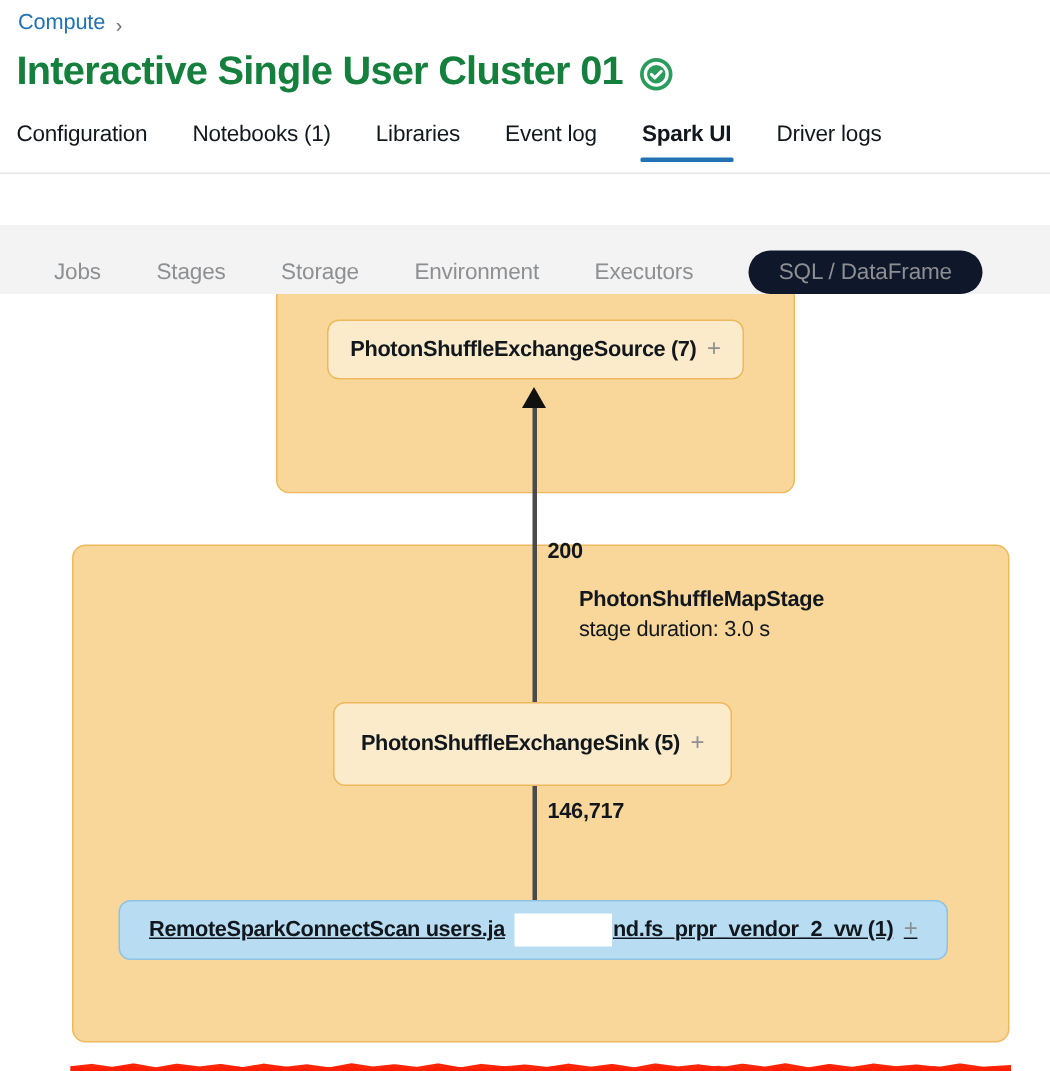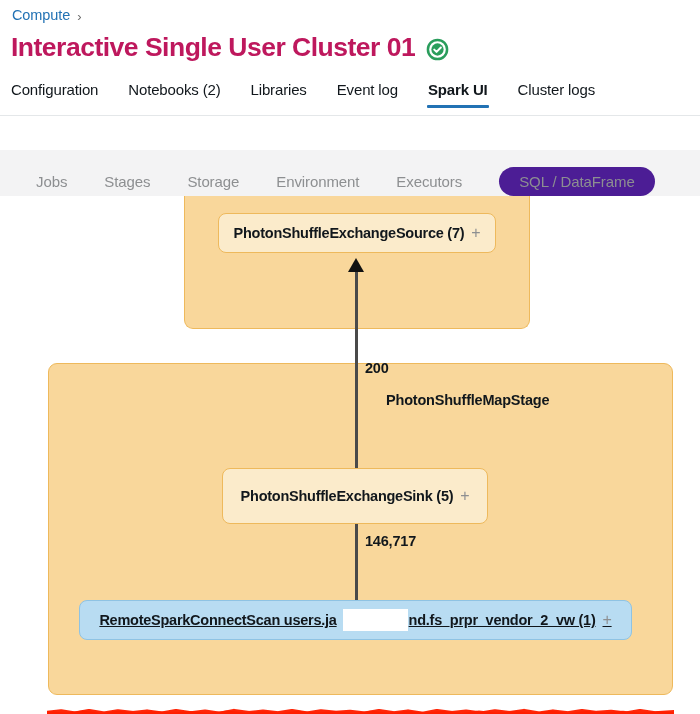--- a/index.html
+++ b/index.html
@@ -43,21 +43,21 @@
     position: absolute;
     left: 11px;
     top: 33px;
     display: flex;
     align-items: center;
     gap: 11px;
   }
   .page-title {
     font-size: 26.5px;
     font-weight: bold;
-    color: #be185d;
+    color: #15803d;
     letter-spacing: -0.5px;
     line-height: 1.1;
   }
   .status-check {
     width: 23px;
     height: 23px;
     flex: 0 0 auto;
     display: block;
     margin-top: 3px;
   }
@@ -136,21 +136,21 @@
   }
   .subnav-item {
     font-size: 15px;
     color: #8D8F91;
     margin-right: 37px;
     cursor: pointer;
     white-space: nowrap;
     letter-spacing: -0.1px;
   }
   .subnav-item.selected {
-    background: #4c1d95;
+    background: #0f172a;
     border-radius: 16px;
     padding: 6px 20px;
     margin-right: 0;
     color: #8D8F91;
   }
 
   
   .graph {
     position: absolute;
     left: 0;
@@ -309,25 +309,25 @@
   <span class="page-title">Interactive Single User Cluster 01</span>
   <svg class="status-check" viewBox="0 0 24 24">
     <circle cx="12" cy="12" r="10" fill="none" stroke="#2A9D5C" stroke-width="2.6"></circle>
     <circle cx="12" cy="12" r="6.4" fill="#2A9D5C"></circle>
     <path d="M8.6 12.1 L11 14.5 L15.5 9.9" fill="none" stroke="#ffffff" stroke-width="2.1" stroke-linecap="round" stroke-linejoin="round"></path>
   </svg>
 </div>
 
 <div class="tabbar">
   <div class="tab">Configuration</div>
-  <div class="tab">Notebooks (2)</div>
+  <div class="tab">Notebooks (1)</div>
   <div class="tab">Libraries</div>
   <div class="tab">Event log</div>
   <div class="tab active">Spark UI</div>
-  <div class="tab">Cluster logs</div>
+  <div class="tab">Driver logs</div>
 </div>
 <div class="tabbar-rule"></div>
 
 <div class="subnav-band"></div>
 <div class="subnav">
   <div class="subnav-item">Jobs</div>
   <div class="subnav-item">Stages</div>
   <div class="subnav-item">Storage</div>
   <div class="subnav-item">Environment</div>
   <div class="subnav-item">Executors</div>
@@ -336,20 +336,21 @@
 <div class="subnav-band-edge"></div>
 
 <div class="graph">
 
   <div class="stage-box top"></div>
 
   <div class="stage-box bottom"></div>
 
   <div class="stage-label">
     <div class="stage-name">PhotonShuffleMapStage</div>
+    <div class="stage-duration">stage duration: 3.0 s</div>
   </div>
 
   <div class="edge" style="left:355px; top:76px; height:196px;"></div>
   <div class="edge-arrowhead" style="left:348px; top:62px;"></div>
   <div class="edge-label" style="left:365px; top:164px;">200</div>
 
   <div class="edge" style="left:355px; top:326px; height:78px;"></div>
   <div class="edge-arrowhead" style="left:348px; top:312px;"></div>
   <div class="edge-label" style="left:365px; top:337px;">146,717</div>
 

